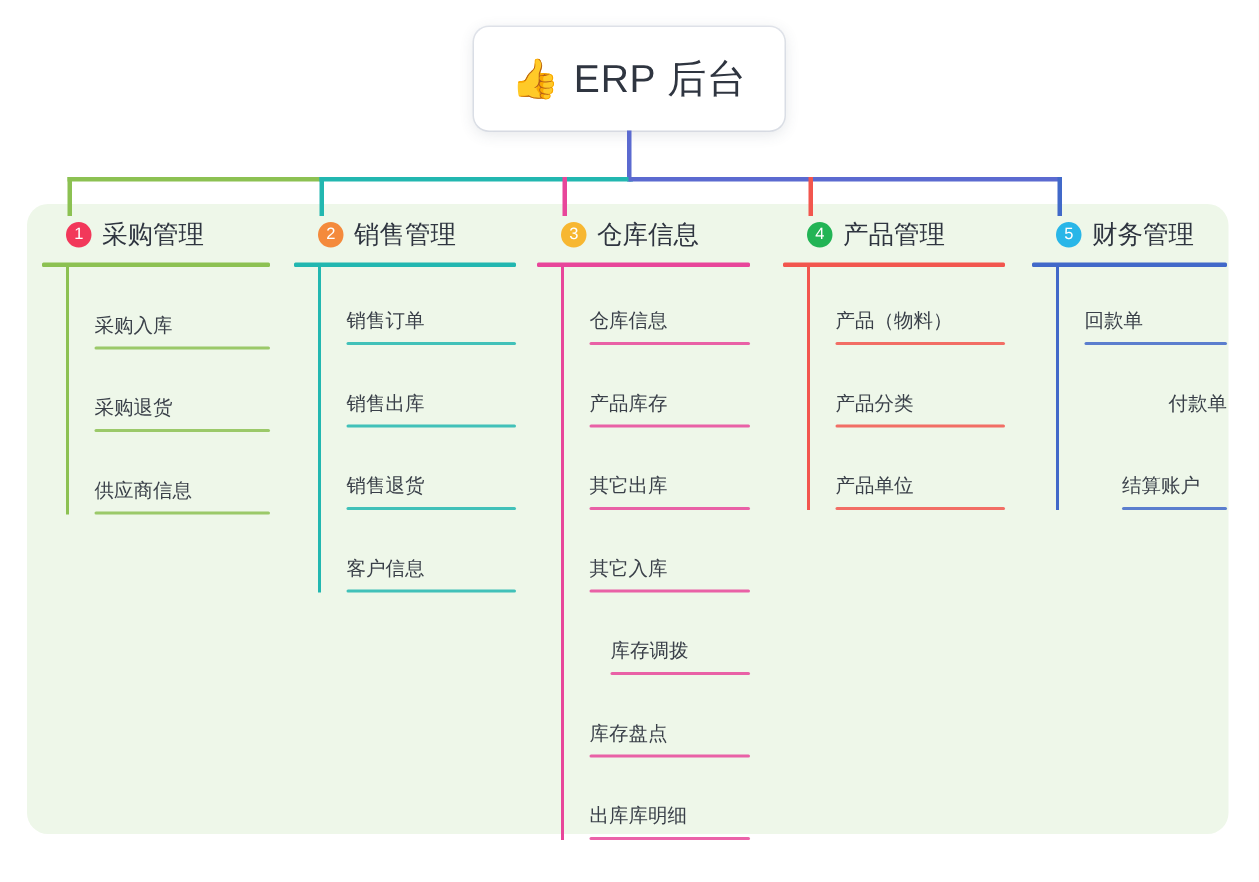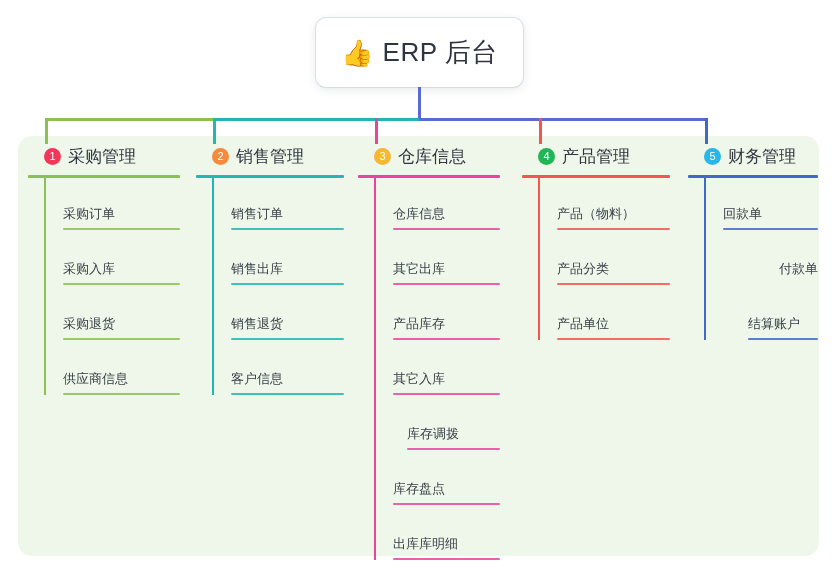--- a/index.html
+++ b/index.html
@@ -160,24 +160,20 @@
 
   <div id="columns">
       <div class="column" style="left: 28px; width: 152px;">
         <div class="branch-head">
           <span class="badge" style="background: rgb(242, 56, 90);">1</span>
           <span class="branch-label">采购管理</span>
         </div>
         <div class="branch-rule" style="background: rgb(140, 193, 82); width: 152px;"></div>
         <div class="leaves">
           <div class="leaf-spine" style="background: rgb(140, 193, 82);"></div>
-          <div class="leaf" style="height: 52px;">
-            <div class="leaf-label">采购订单</div>
-            <div class="leaf-rule" style="background: rgb(140, 193, 82); opacity: 0.85;"></div>
-          </div>
           <div class="leaf" style="height: 55px;">
             <div class="leaf-label">采购入库</div>
             <div class="leaf-rule" style="background: rgb(140, 193, 82); opacity: 0.85;"></div>
           </div>
           <div class="leaf" style="height: 55px;">
             <div class="leaf-label">采购退货</div>
             <div class="leaf-rule" style="background: rgb(140, 193, 82); opacity: 0.85;"></div>
           </div>
           <div class="leaf" style="height: 55px;">
             <div class="leaf-label">供应商信息</div>
@@ -217,25 +213,25 @@
           <span class="branch-label">仓库信息</span>
         </div>
         <div class="branch-rule" style="background: rgb(232, 70, 154); width: 142px;"></div>
         <div class="leaves">
           <div class="leaf-spine" style="background: rgb(232, 70, 154);"></div>
           <div class="leaf" style="height: 52px;">
             <div class="leaf-label">仓库信息</div>
             <div class="leaf-rule" style="background: rgb(232, 70, 154); opacity: 0.85;"></div>
           </div>
           <div class="leaf" style="height: 55px;">
+            <div class="leaf-label">产品库存</div>
+            <div class="leaf-rule" style="background: rgb(232, 70, 154); opacity: 0.85;"></div>
+          </div>
+          <div class="leaf" style="height: 55px;">
             <div class="leaf-label">其它出库</div>
-            <div class="leaf-rule" style="background: rgb(232, 70, 154); opacity: 0.85;"></div>
-          </div>
-          <div class="leaf" style="height: 55px;">
-            <div class="leaf-label">产品库存</div>
             <div class="leaf-rule" style="background: rgb(232, 70, 154); opacity: 0.85;"></div>
           </div>
           <div class="leaf" style="height: 55px;">
             <div class="leaf-label">其它入库</div>
             <div class="leaf-rule" style="background: rgb(232, 70, 154); opacity: 0.85;"></div>
           </div>
           <div class="leaf" style="height: 55px; padding-left: 33px;">
             <div class="leaf-label">库存调拨</div>
             <div class="leaf-rule" style="background: rgb(232, 70, 154); opacity: 0.85;"></div>
           </div>

